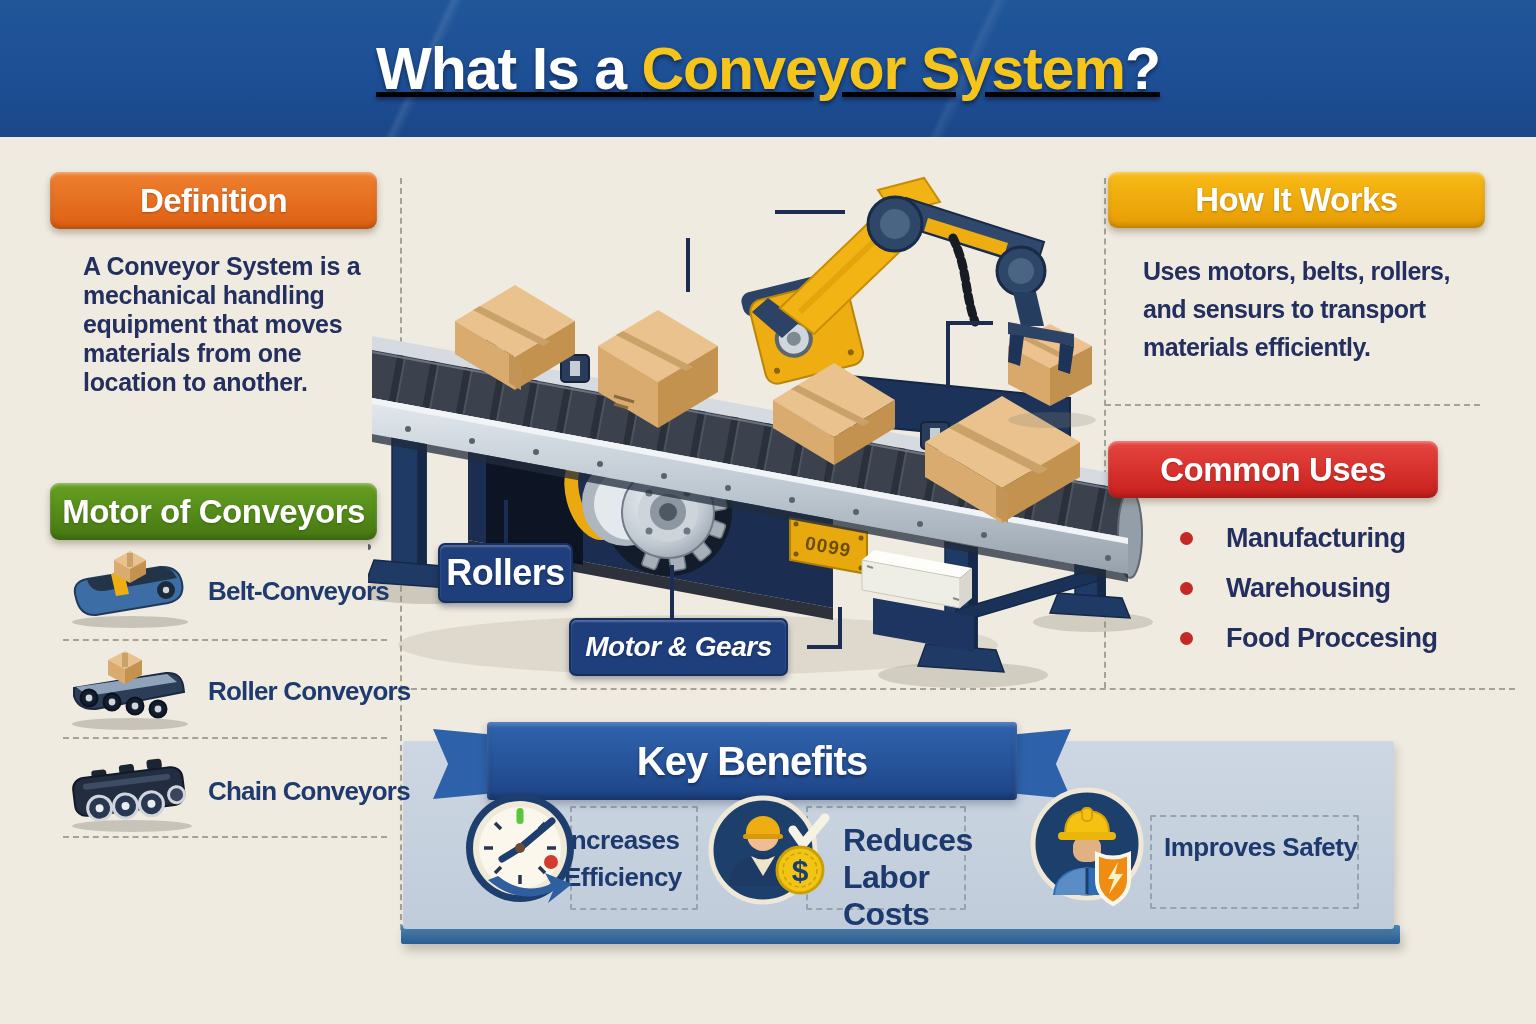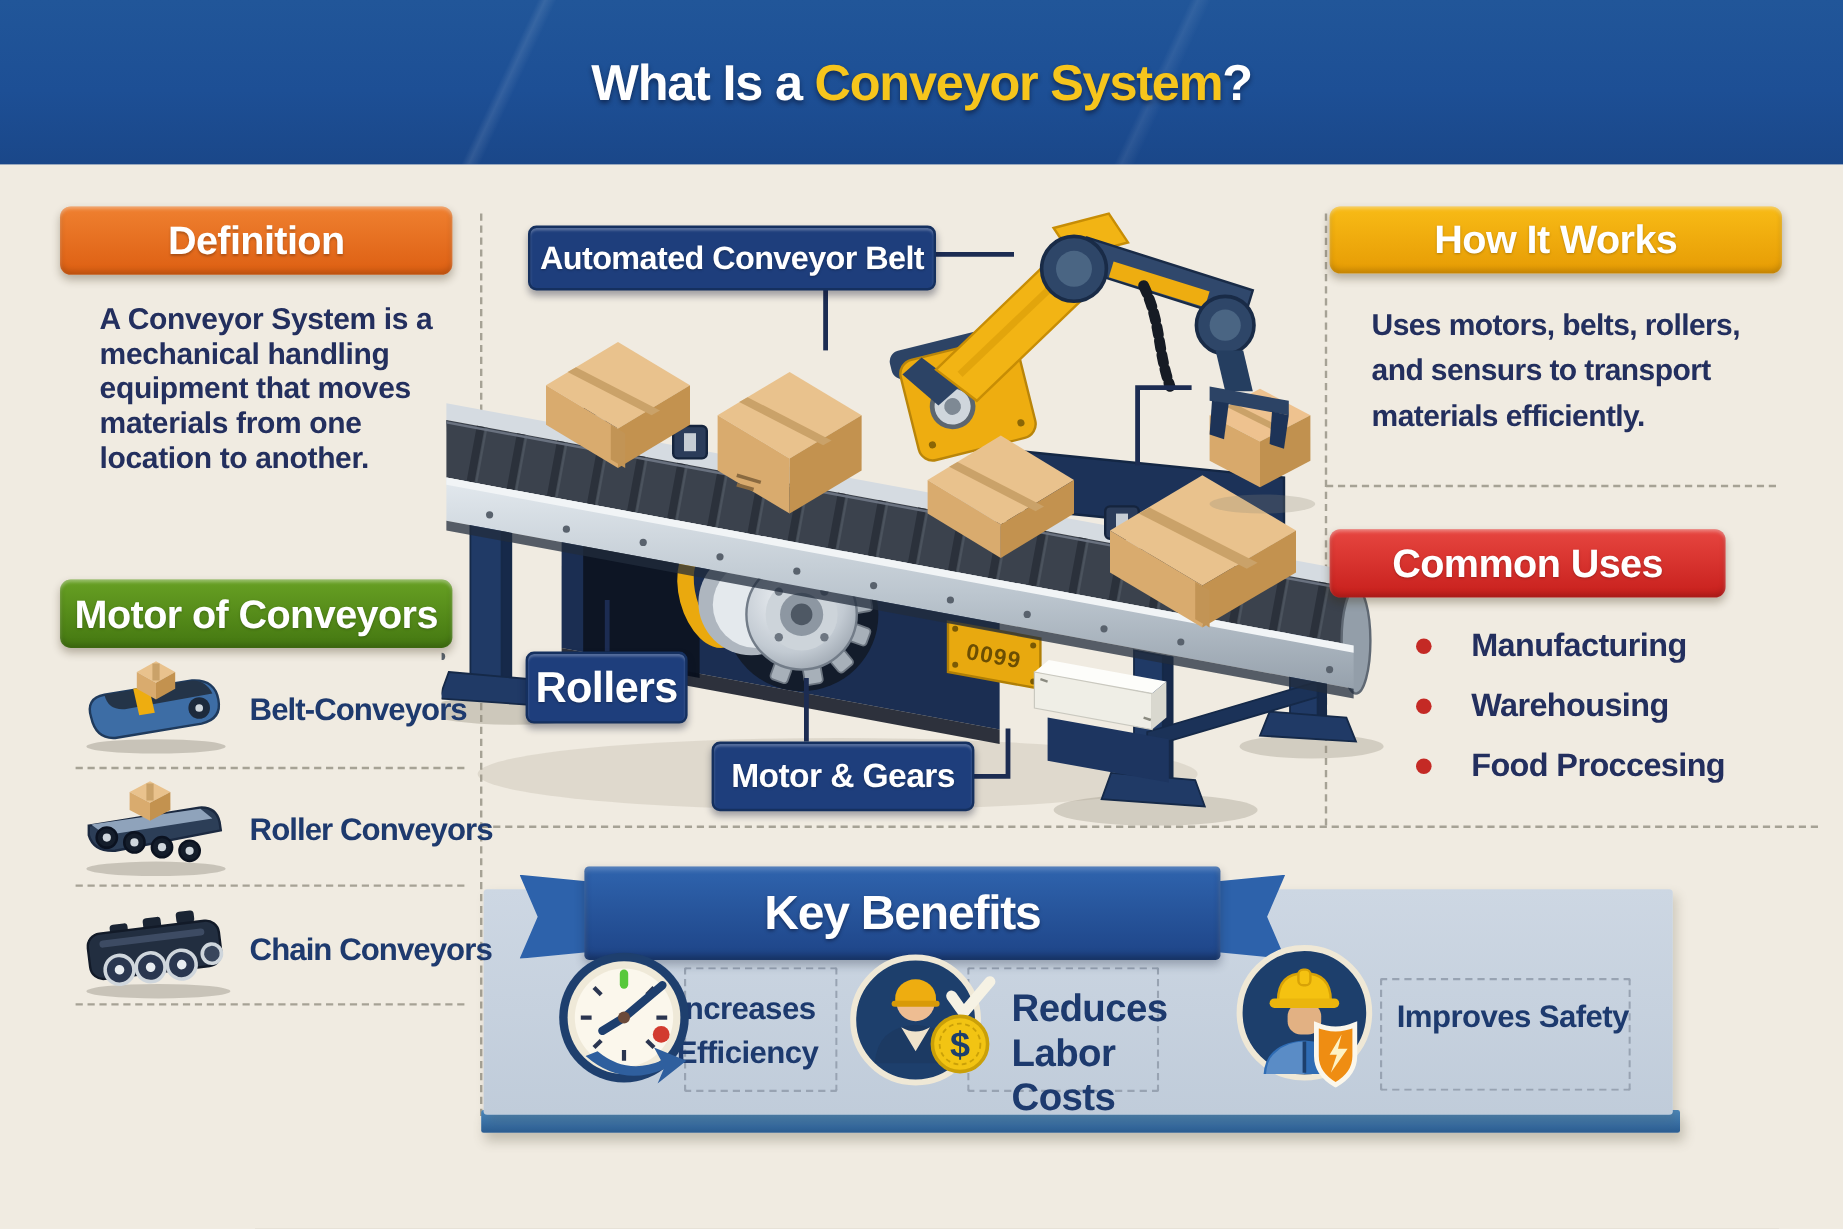--- a/index.html
+++ b/index.html
@@ -6,22 +6,22 @@
   #stage{position:relative;width:1536px;height:1024px;overflow:hidden;
          background:#f0ebe1;font-family:"Liberation Sans",sans-serif;
          -webkit-font-smoothing:antialiased;}
   
   .banner{position:absolute;left:0;top:0;width:1536px;height:137px;
     background:
       linear-gradient(115deg, rgba(255,255,255,0) 28%, rgba(255,255,255,.10) 28.4%, rgba(255,255,255,0) 29%,
                       rgba(255,255,255,0) 62%, rgba(255,255,255,.08) 62.4%, rgba(255,255,255,0) 63.1%),
       linear-gradient(180deg,#215699 0%,#1d4f95 55%,#1a4789 100%);
     display:flex;align-items:center;justify-content:center;z-index:4;}
-  .banner-title{font-size:42px;font-weight:700;letter-spacing:-1px;
-    text-shadow:0 3px 4px rgba(0,0,20,.45);white-space:pre;}
+  .banner-title{font-size:59px;font-weight:700;letter-spacing:-1px;
+    text-shadow:0 3px 4px rgba(0,0,20,.45);white-space:pre;text-decoration:underline;}
   .t-white{color:#ffffff;}
   .t-yellow{color:#f6c51c;}
   
   .hdr{position:absolute;display:flex;align-items:center;justify-content:center;
     color:#fff;font-weight:700;font-size:33px;letter-spacing:-0.5px;border-radius:9px;
     box-shadow:0 4px 7px rgba(50,35,10,.30), inset 0 2px 3px rgba(255,255,255,.35), inset 0 -3px 5px rgba(0,0,0,.18);
     z-index:5;text-shadow:0 1px 2px rgba(0,0,0,.25);}
   #hdr-definition{left:50px;top:172px;width:327px;height:57px;background:linear-gradient(#ef8030,#dd5f12);}
   #hdr-types{left:50px;top:483px;width:327px;height:57px;background:linear-gradient(#67a023,#447711);}
   #hdr-how{left:1108px;top:172px;width:377px;height:56px;background:linear-gradient(#f8bb16,#e69b04);}
@@ -36,21 +36,21 @@
   
   .dash-h{position:absolute;height:0;border-top:2px dashed #a6a295;z-index:1;}
   .dash-v{position:absolute;width:0;border-left:2px dashed #a6a295;z-index:1;}
   
   .dlabel{position:absolute;background:#1e3e7c;border:2px solid #15305f;border-radius:7px;
     color:#fff;font-weight:700;display:flex;align-items:center;justify-content:center;
     box-shadow:0 4px 6px rgba(15,20,45,.35), inset 0 2px 2px rgba(255,255,255,.25);
     letter-spacing:-0.5px;z-index:6;text-shadow:0 1px 2px rgba(0,0,0,.3);}
   #label-belt{left:440px;top:188px;width:336px;height:50px;font-size:27px;}
   #label-rollers{left:438px;top:543px;width:131px;height:56px;font-size:36px;}
-  #label-motor{left:593px;top:618px;width:215px;height:54px;font-size:28px;}
+  #label-motor{left:569px;top:618px;width:215px;height:54px;font-size:28px;font-style:italic;}
   
   .use-row{position:absolute;display:flex;align-items:center;gap:33px;z-index:5;}
   .use-dot{width:13px;height:13px;border-radius:50%;background:#c42a25;flex:0 0 auto;}
   .use-text{font-size:27px;font-weight:700;color:#232f5e;letter-spacing:-0.5px;}
   
   #benefits-panel{position:absolute;left:403px;top:741px;width:991px;height:188px;
     background:linear-gradient(180deg,#cdd7e3,#c0ccda);border-radius:3px;z-index:2;
     box-shadow:3px 5px 9px rgba(90,85,65,.22);}
   #benefits-edge{position:absolute;left:401px;top:925px;width:999px;height:19px;
     background:linear-gradient(180deg,#4a89c1,#2b5c90);border-radius:2px;z-index:2;
@@ -354,21 +354,20 @@
     <g stroke="#1c2c52" stroke-width="4" fill="none">
       <path d="M407,72 H477"></path>
       <path d="M320,98 V152"></path>
       <path d="M138,360 V403"></path>
       <path d="M304,425 V478"></path>
       <path d="M439,507 H472 V467"></path>
       <path d="M625,183 H580 V248"></path>
     </g>
   </svg>
 
-  <div class="dlabel" id="label-belt">Automated Conveyor Belt</div>
   <div class="dlabel" id="label-rollers">Rollers</div>
   <div class="dlabel" id="label-motor">Motor &amp; Gears</div>
 
   <div class="hdr" id="hdr-how">How It Works</div>
   <div class="body-text" id="how-text">Uses motors, belts, rollers, and sensurs to transport materials efficiently.</div>
 
   <div class="hdr" id="hdr-common">Common Uses</div>
   <div class="use-row" style="left:1180px;top:523px;">
     <span class="use-dot"></span>
     <span class="use-text">Manufacturing</span>

